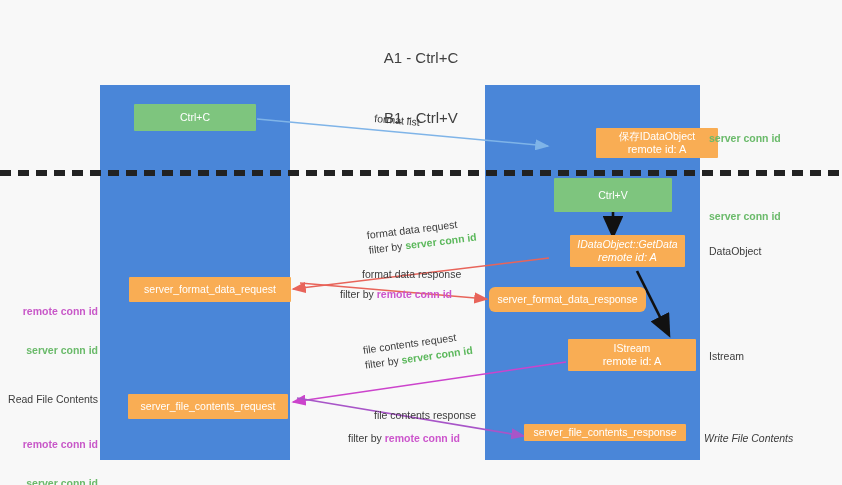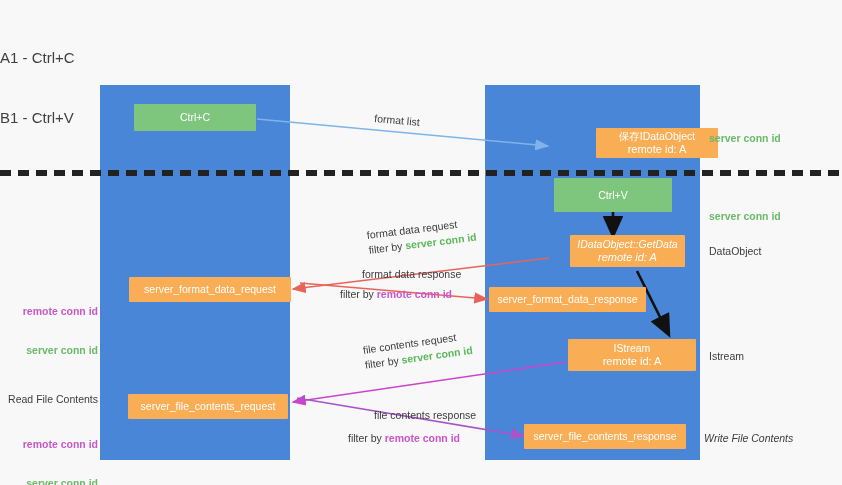--- a/index.html
+++ b/index.html
@@ -14,20 +14,21 @@
     position: relative;
     width: 842px;
     height: 485px;
     background: #f8f8f8;
   }
   .abs { position: absolute; }
 
   
   .title {
     top: 8px; left: 0; width: 842px;
+    text-align: center;
     font-size: 15px;
     color: #404040;
     line-height: 20px;
     white-space: pre;
   }
 
   
   .col-head {
     font-size: 11px;
     color: #3c3c3c;
@@ -166,34 +167,34 @@
 
   <div class="abs box box-orange" style="left:570px; top:235px; width:115px; height:32px;font-style:italic;">
     <div>IDataObject::GetData</div>
     <div class="l2">remote id: A</div>
   </div>
 
   <div class="abs box box-orange" style="left:129px; top:277px; width:162px; height:25px;">
     <div>server_format_data_request</div>
   </div>
 
-  <div class="abs box box-orange" style="left:489px; top:287px; width:157px; height:25px;">
+  <div class="abs box box-orange" style="left:489px; top:287px; width:157px; height:25px;border-radius:6px;">
     <div>server_format_data_response</div>
   </div>
 
   <div class="abs box box-orange" style="left:568px; top:339px; width:128px; height:32px;">
     <div>IStream</div>
     <div class="l2">remote id: A</div>
   </div>
 
   <div class="abs box box-orange" style="left:128px; top:394px; width:160px; height:25px;">
     <div>server_file_contents_request</div>
   </div>
 
-  <div class="abs box box-orange" style="left:524px; top:424px; width:162px; height:25px;">
+  <div class="abs box box-orange" style="left:524px; top:424px; width:162px; height:17px;">
     <div>server_file_contents_response</div>
   </div>
 
   <div class="abs" id="divider"></div>
 
   <div class="abs edgelabel" style="left:375px; top:111px; transform:rotate(5deg); transform-origin:left top;">
     <span>format list</span>
   </div>
 
   <div class="abs edgelabel" style="left:366px; top:228px; transform:rotate(-7deg); transform-origin:left top;">

